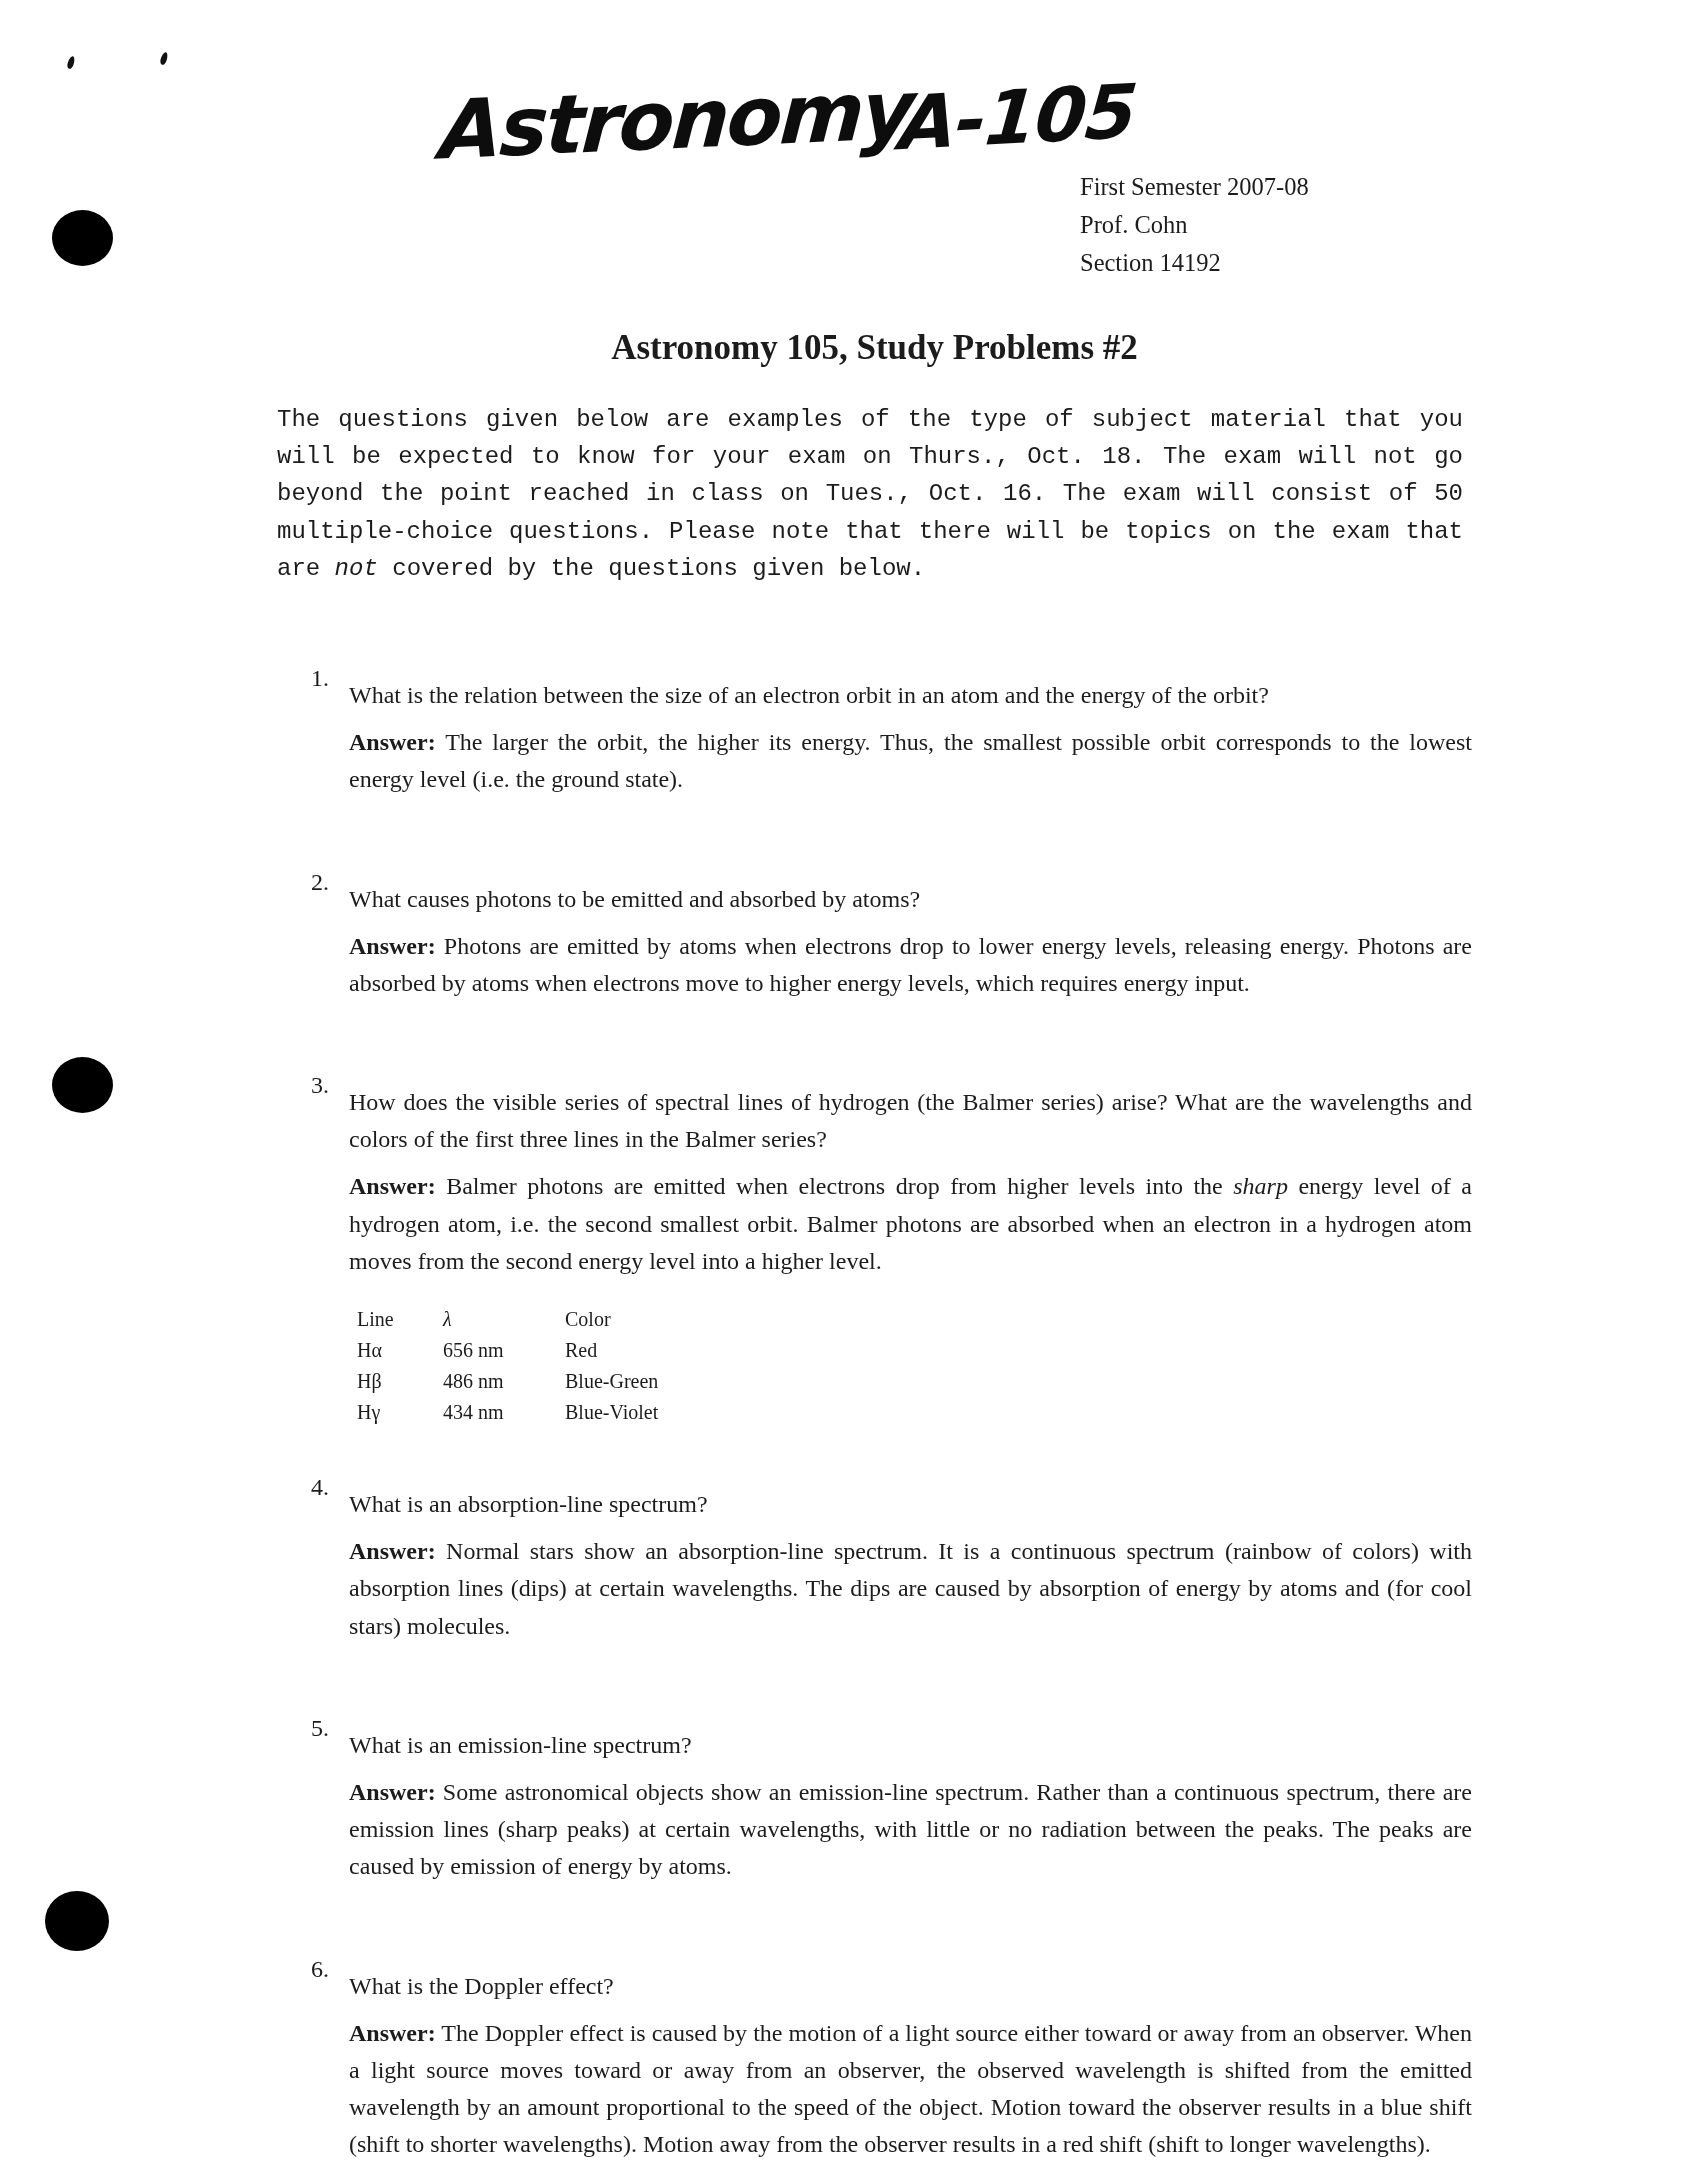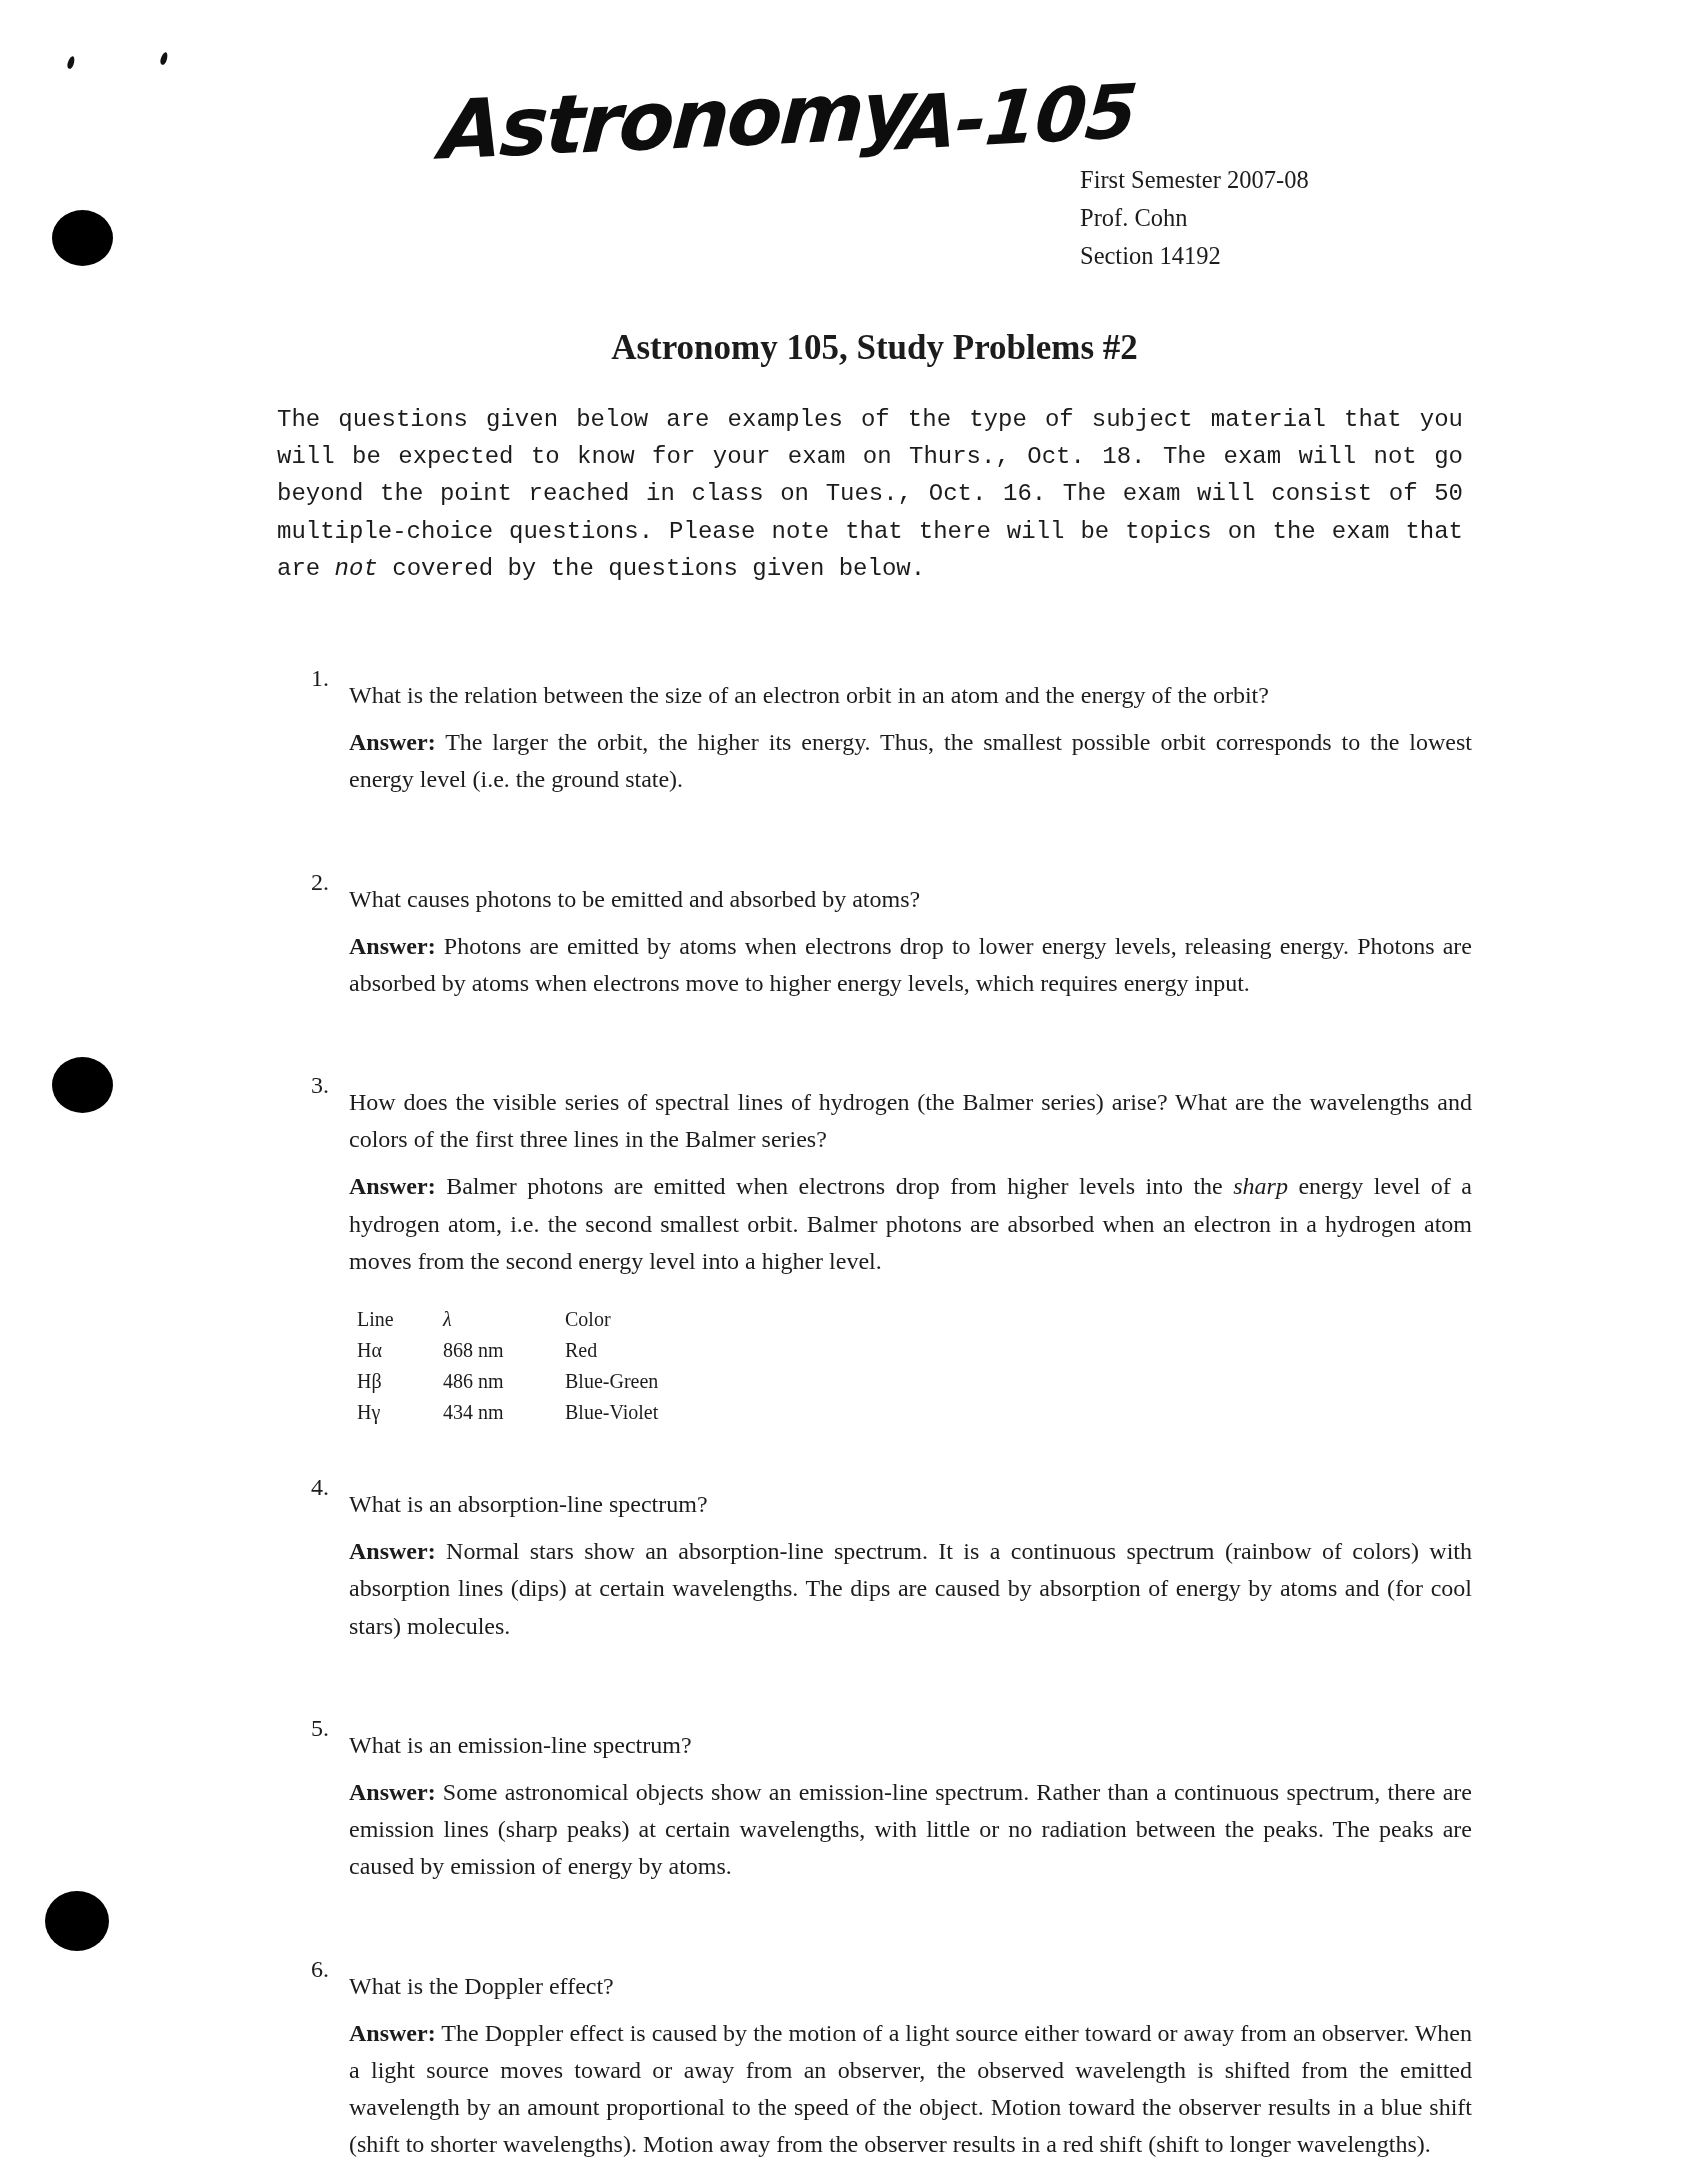--- a/index.html
+++ b/index.html
@@ -53,21 +53,21 @@
   .hw-course {
     left: 900px; top: 60px;
     font-size: 74px;
     transform: rotate(-3deg) skewX(-8deg);
     letter-spacing: -1.3px;
   }
 
   
   .course-info {
     position: absolute;
-    left: 1080px; top: 161px;
+    left: 1080px; top: 168px;
     font-size: 24.5px;
     line-height: 1.55;
   }
 
   .content {
     position: absolute;
     left: 277px;
     top: 327px;
     width: 1195px;
   }
@@ -177,21 +177,21 @@
         </p>
         <table class="balmer">
           <tbody>
               <tr>
             <th class="col-line">Line</th>
             <th class="col-lam lam-italic">λ</th>
             <th>Color</th>
           </tr>
           <tr>
             <td>Hα</td>
-            <td>868 nm</td>
+            <td>656 nm</td>
             <td>Red</td>
           </tr>
           <tr>
             <td>Hβ</td>
             <td>486 nm</td>
             <td>Blue-Green</td>
           </tr>
           <tr>
             <td>Hγ</td>
             <td>434 nm</td>

